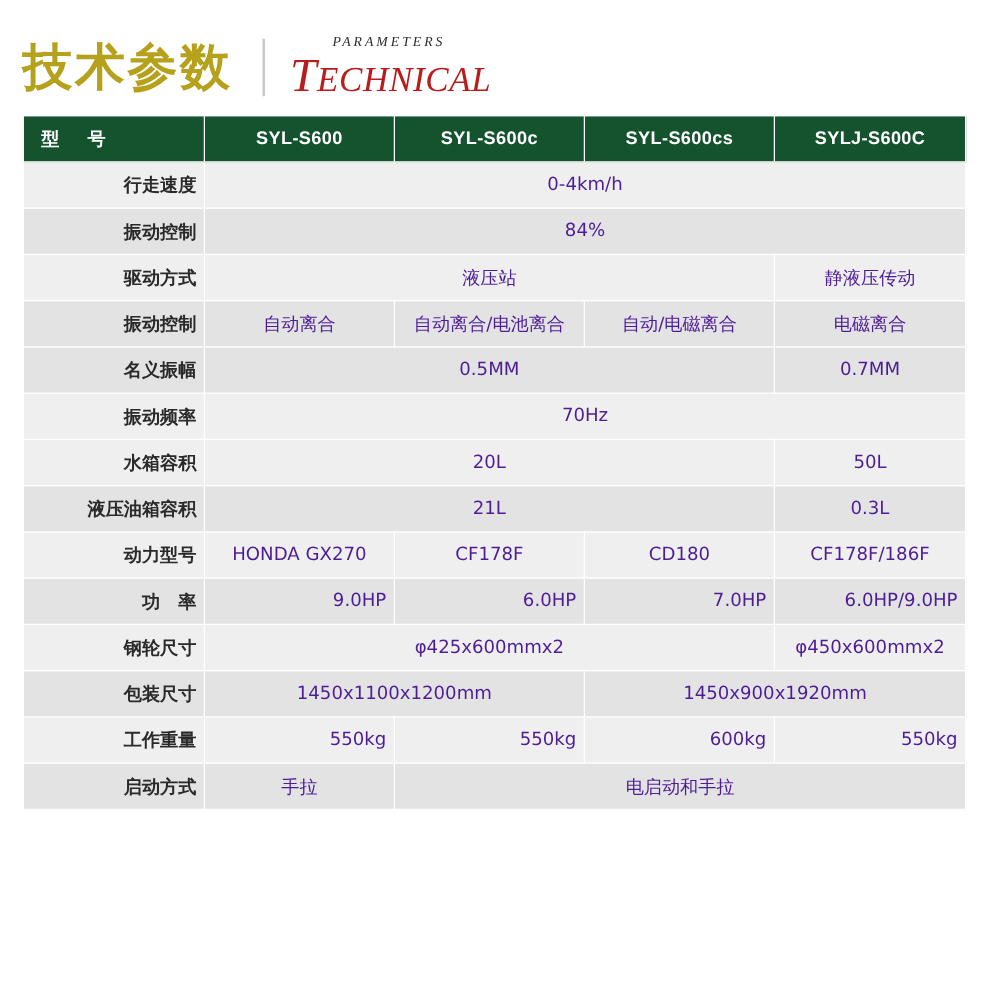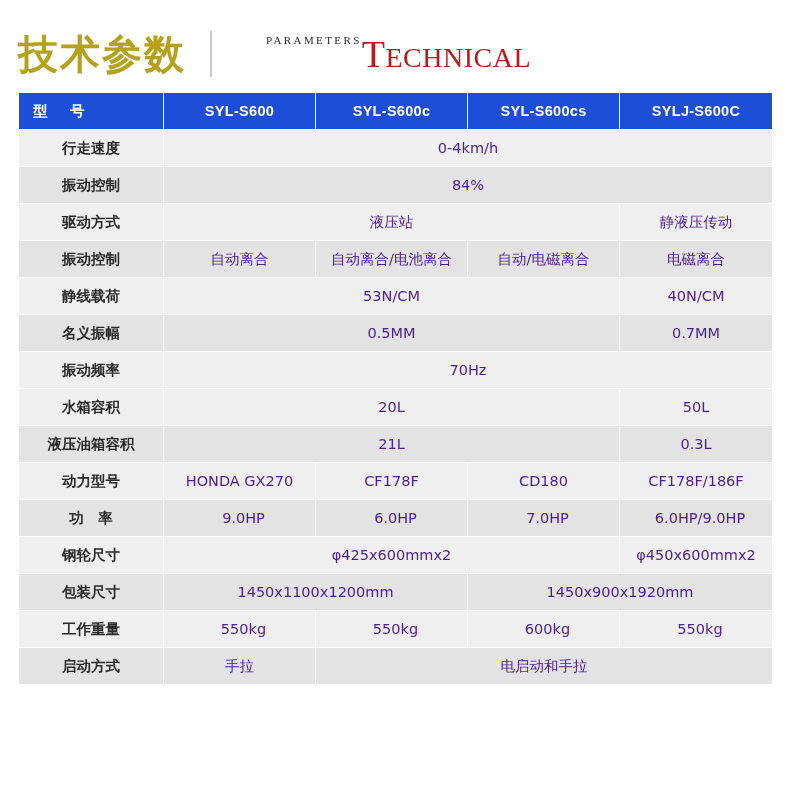--- a/index.html
+++ b/index.html
@@ -37,23 +37,24 @@
     font-family: "DejaVu Sans", "Liberation Sans", sans-serif;
   }
   .header-divider {
     width: 2px;
     height: 46px;
     background: #c9c9c9;
     margin: 0 20px 0 24px;
   }
   .header-en {
     display: flex;
-    flex-direction: row;
+    flex-direction: column;
     justify-content: flex-end;
     line-height: 1;
+    font-style: italic;
   }
   .header-en-small {
     font-size: 11px;
     letter-spacing: 2.4px;
     color: #2b2b2b;
     margin-left: 34px;
     margin-bottom: 2px;
     font-family: "Liberation Serif", serif;
   }
   .header-en-big {
@@ -84,49 +85,49 @@
     font-family: "DejaVu Sans", "Liberation Sans", sans-serif;
   }
   
   col.c0 { width: 145px; }
   col.c1 { width: 152px; }
   col.c2 { width: 152px; }
   col.c3 { width: 152px; }
   col.c4 { width: 153px; }
 
   thead th {
-    background: #1d4ed8;
+    background: #14532d;
     color: #ffffff;
     font-weight: bold;
     font-size: 15.5px;
     height: 40px;
   }
   thead th.label {
     text-align: left;
     padding-left: 14px;
     letter-spacing: 4px;
   }
   thead th.model {
     font-family: "Liberation Sans", sans-serif;
     letter-spacing: 0.3px;
   }
 
   td.rowlabel {
-    text-align: center;
+    text-align: right;
     padding-left: 14px;
     font-weight: bold;
     font-size: 14.5px;
     color: #2a2a2a;
   }
   td.val {
     text-align: center;
     color: #4c1d95;
   }
   td.val.left {
-    text-align: center;
+    text-align: right;
     padding-left: 14px;
     margin-top: 12px;
   }
   tr.odd td { background: #efefef; }
   tr.even td { background: #e3e3e3; }
 </style>
 </head>
 <body>
 
 <div class="page">
@@ -172,25 +173,20 @@
             <td class="val" colspan="3">液压站</td>
             <td class="val" colspan="1">静液压传动</td>
           </tr>
           <tr class="even">
             <td class="rowlabel">振动控制</td>
             <td class="val" colspan="1">自动离合</td>
             <td class="val" colspan="1">自动离合/电池离合</td>
             <td class="val" colspan="1">自动/电磁离合</td>
             <td class="val" colspan="1">电磁离合</td>
           </tr>
-          <tr class="odd">
-            <td class="rowlabel">静线载荷</td>
-            <td class="val" colspan="3">53N/CM</td>
-            <td class="val" colspan="1">40N/CM</td>
-          </tr>
           <tr class="even">
             <td class="rowlabel">名义振幅</td>
             <td class="val" colspan="3">0.5MM</td>
             <td class="val" colspan="1">0.7MM</td>
           </tr>
           <tr class="odd">
             <td class="rowlabel">振动频率</td>
             <td class="val" colspan="4">70Hz</td>
           </tr>
           <tr class="odd">

